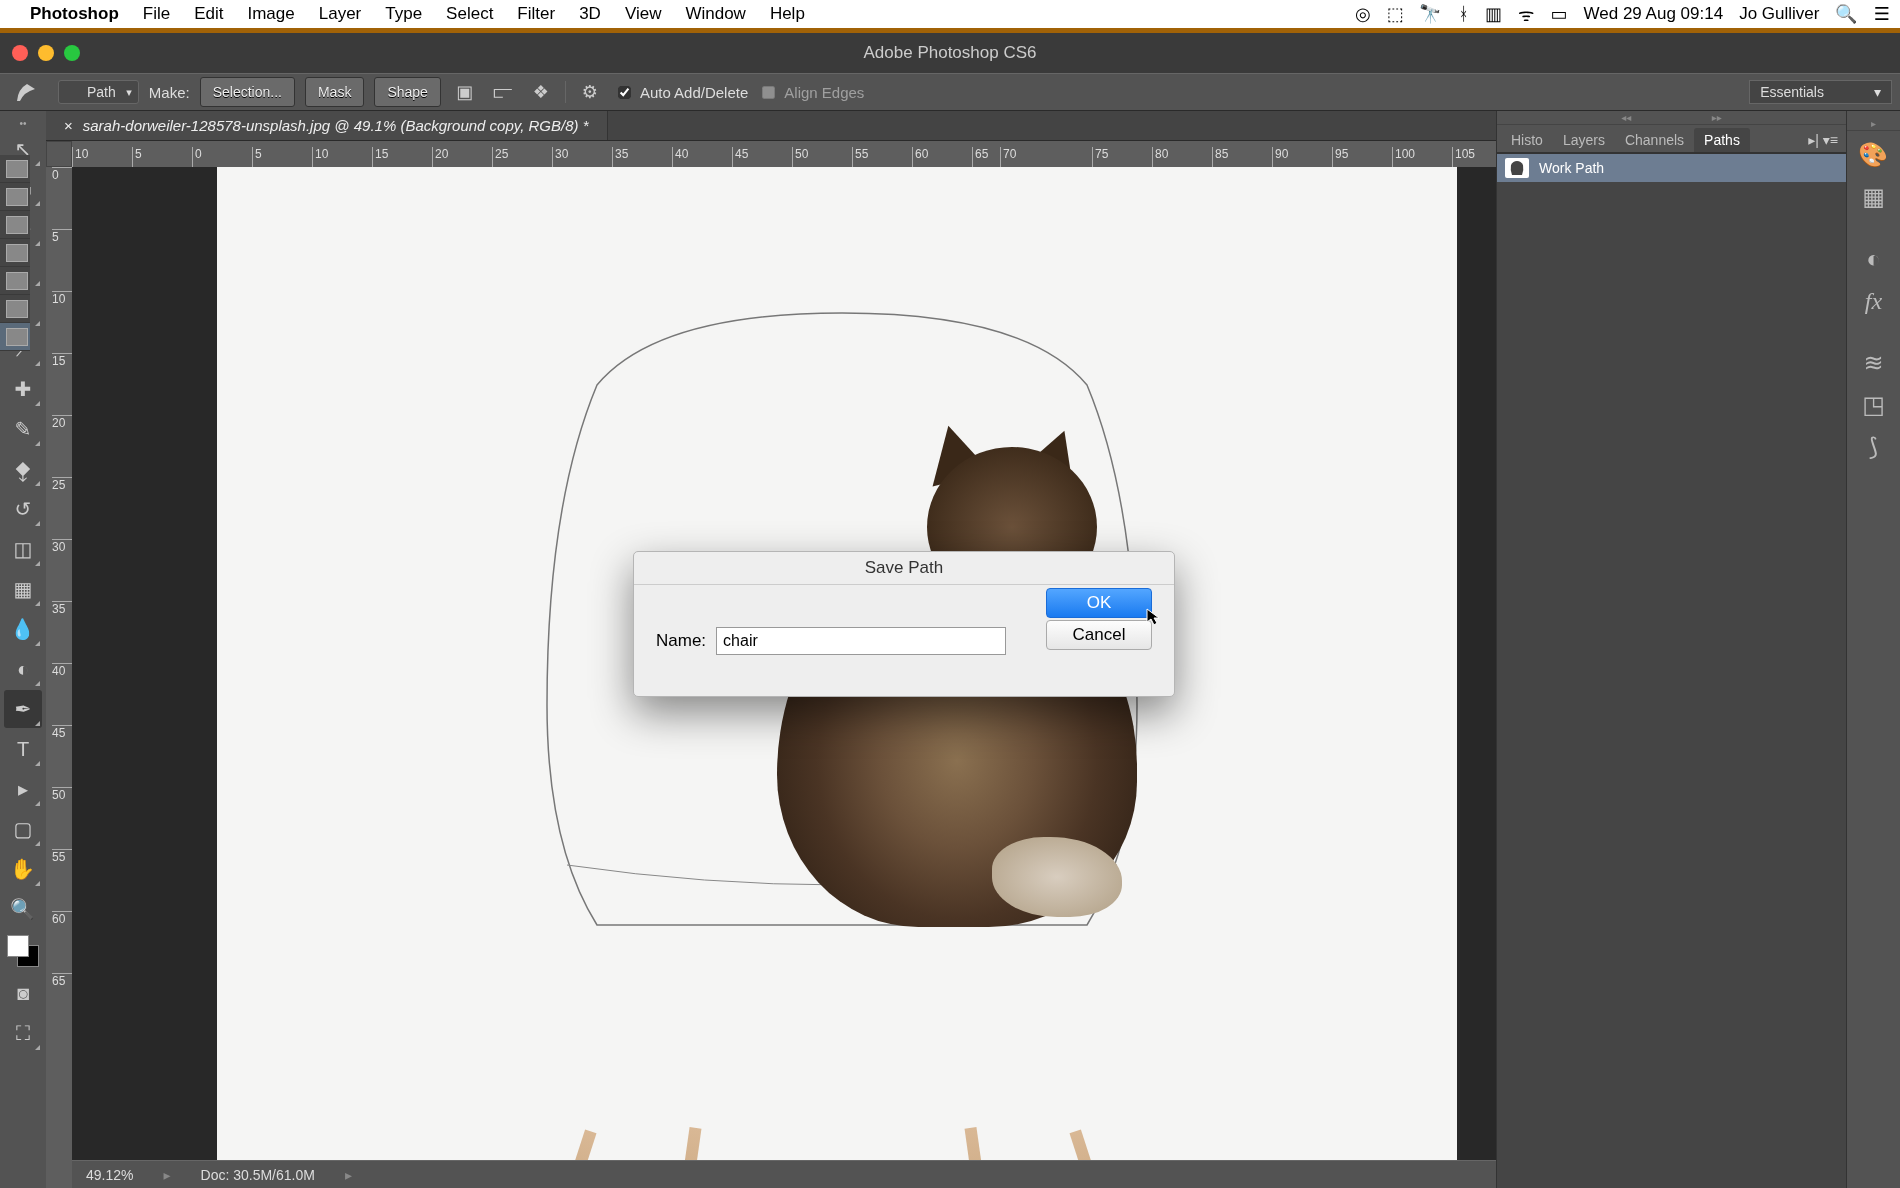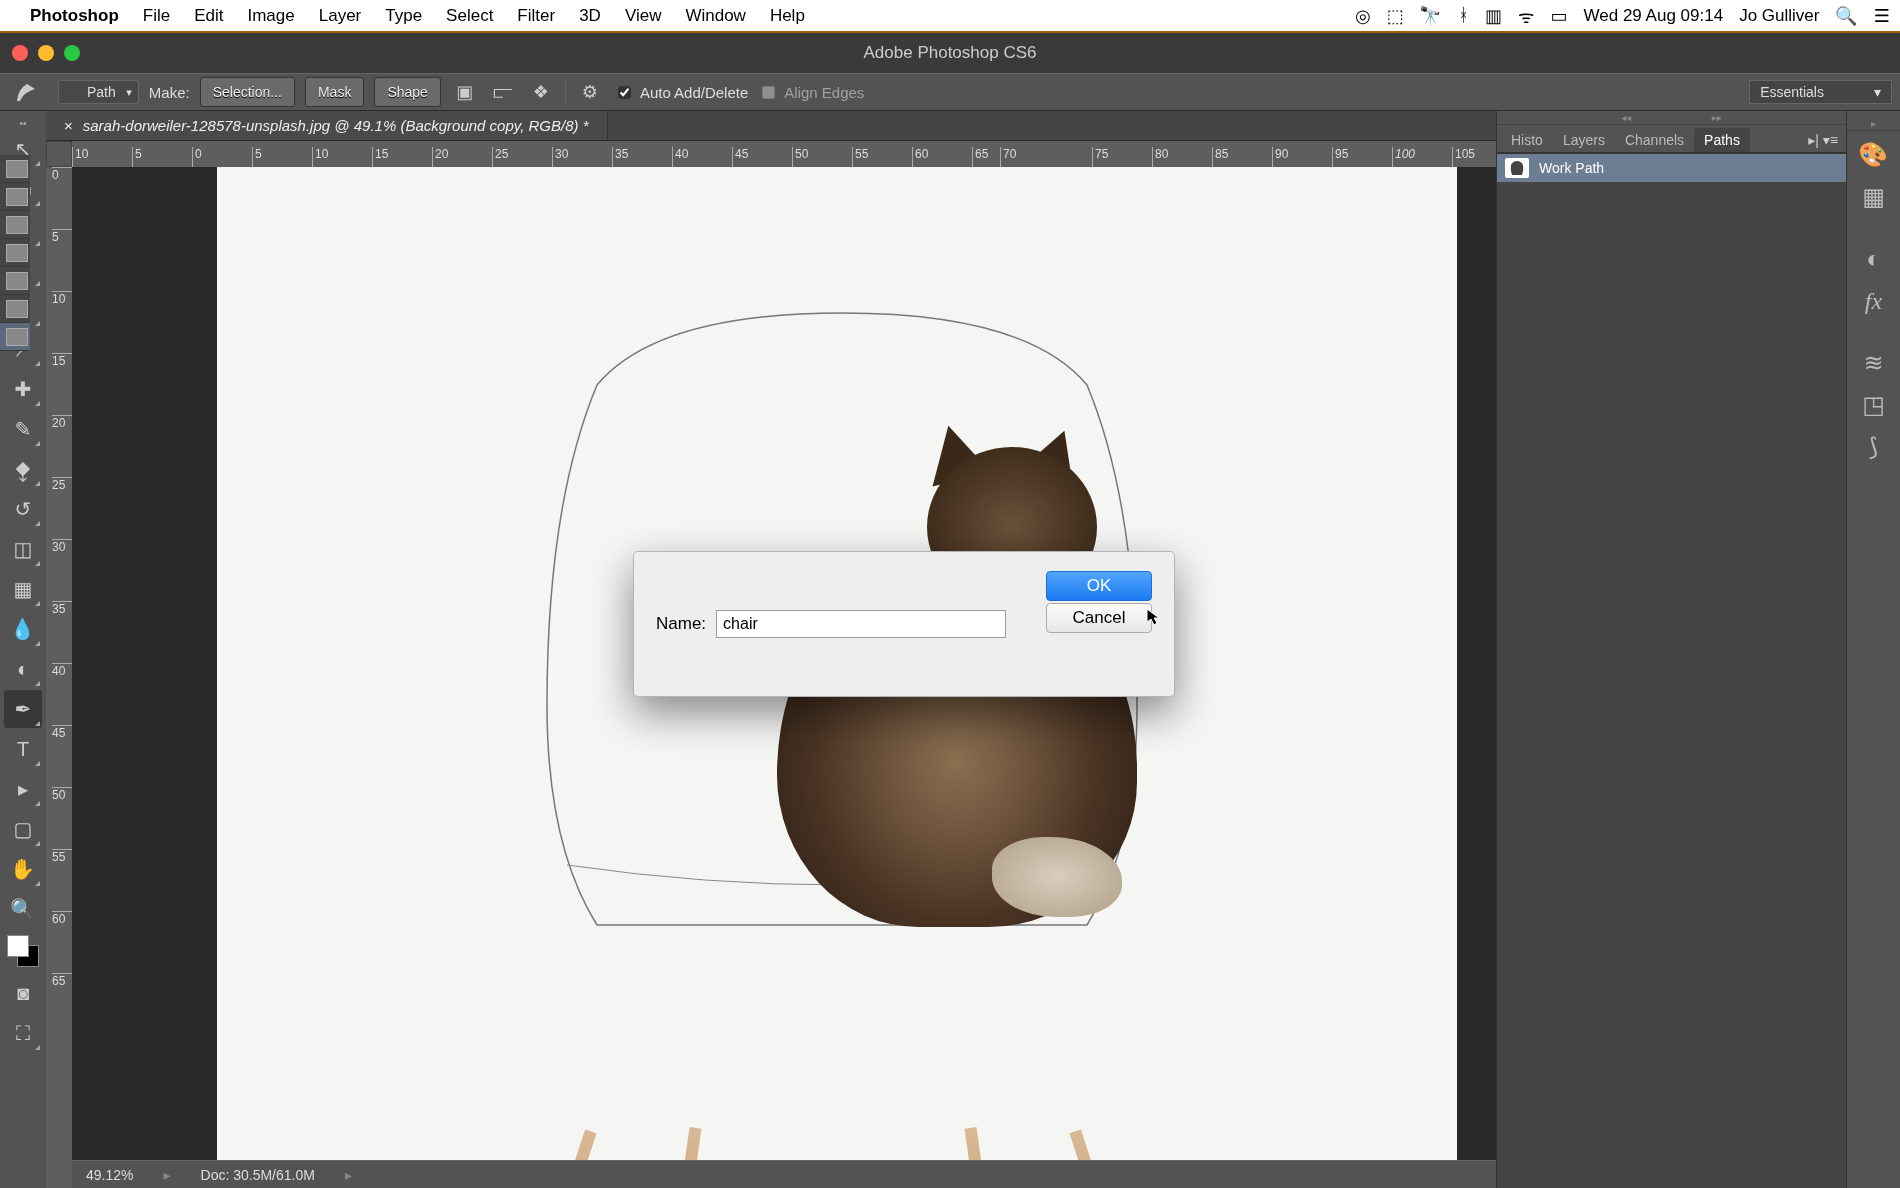--- a/index.html
+++ b/index.html
@@ -1,17 +1,17 @@
 <!DOCTYPE html>
 <html><head>
 <meta charset="utf-8">
 <style>
   html,body{margin:0;padding:0;width:1900px;height:1188px;font-family:-apple-system,Helvetica,Arial,sans-serif;background:#4a4a4a;overflow:hidden;user-select:none}
   *{box-sizing:border-box}
-  .menubar{height:33px;background:#fff;display:flex;align-items:center;padding:8px 10px;font-size:17px;color:#000;border-bottom:2px solid #a16207}
+  .menubar{height:33px;background:#fff;display:flex;align-items:center;padding:8px 10px;font-size:17px;color:#000;border-bottom:5px solid #a16207}
   .menubar .apple{font-size:20px;margin-right:20px}
   .menubar .app{font-weight:bold;margin-right:24px}
   .menubar .mitem{margin-right:24px;cursor:default}
   .menubar .right{margin-left:auto;display:flex;align-items:center;gap:16px}
   .menubar .ricon{font-size:18px}
   .winchrome{height:40px;background:#3a3a3a;display:flex;align-items:center;position:relative}
   .traffic{display:flex;gap:10px;margin-left:12px}
   .tl{width:16px;height:16px;border-radius:50%}
   .tl.red{background:#ff5f57}.tl.yel{background:#febc2e}.tl.grn{background:#28c840}
   .wintitle{position:absolute;left:50%;transform:translateX(-50%);color:#ccc;font-size:17px}
@@ -211,21 +211,21 @@
           <div class="tick" style="left: 720px;">50</div>
           <div class="tick" style="left: 780px;">55</div>
           <div class="tick" style="left: 840px;">60</div>
           <div class="tick" style="left: 900px;">65</div>
           <div class="tick" style="left: 928px;">70</div>
           <div class="tick" style="left: 1020px;">75</div>
           <div class="tick" style="left: 1080px;">80</div>
           <div class="tick" style="left: 1140px;">85</div>
           <div class="tick" style="left: 1200px;">90</div>
           <div class="tick" style="left: 1260px;">95</div>
-          <div class="tick" style="left: 1320px; font-style: italic;">100</div>
+          <div class="tick" style="left: 1320px;">100</div>
           <div class="tick" style="left: 1380px;">105</div>
         </div>
       <div class="vruler" id="vruler">
           <div class="tick" style="top: 0px;">0</div>
           <div class="tick" style="top: 62px;">5</div>
           <div class="tick" style="top: 124px;">10</div>
           <div class="tick" style="top: 186px;">15</div>
           <div class="tick" style="top: 248px;">20</div>
           <div class="tick" style="top: 310px;">25</div>
           <div class="tick" style="top: 372px;">30</div>
@@ -322,20 +322,21 @@
       <div class="dicon">◐</div>
       <div class="dicon" style="font-style:italic;font-family:serif">fx</div>
       <div style="height:14px"></div>
       <div class="dicon">≋</div>
       <div class="dicon">◳</div>
       <div class="dicon">⟆</div>
     </div>
   </div>
 
   <div class="dialog">
+    <div class="dtitle">Save Path</div>
     <div class="dbody">
       <div class="dform">
         <span>Name:</span>
         <input type="text" value="chair" style="">
       </div>
       <div class="dbtns">
         <div class="dbtn primary">OK</div>
         <div class="dbtn">Cancel</div>
       </div>
     </div>

